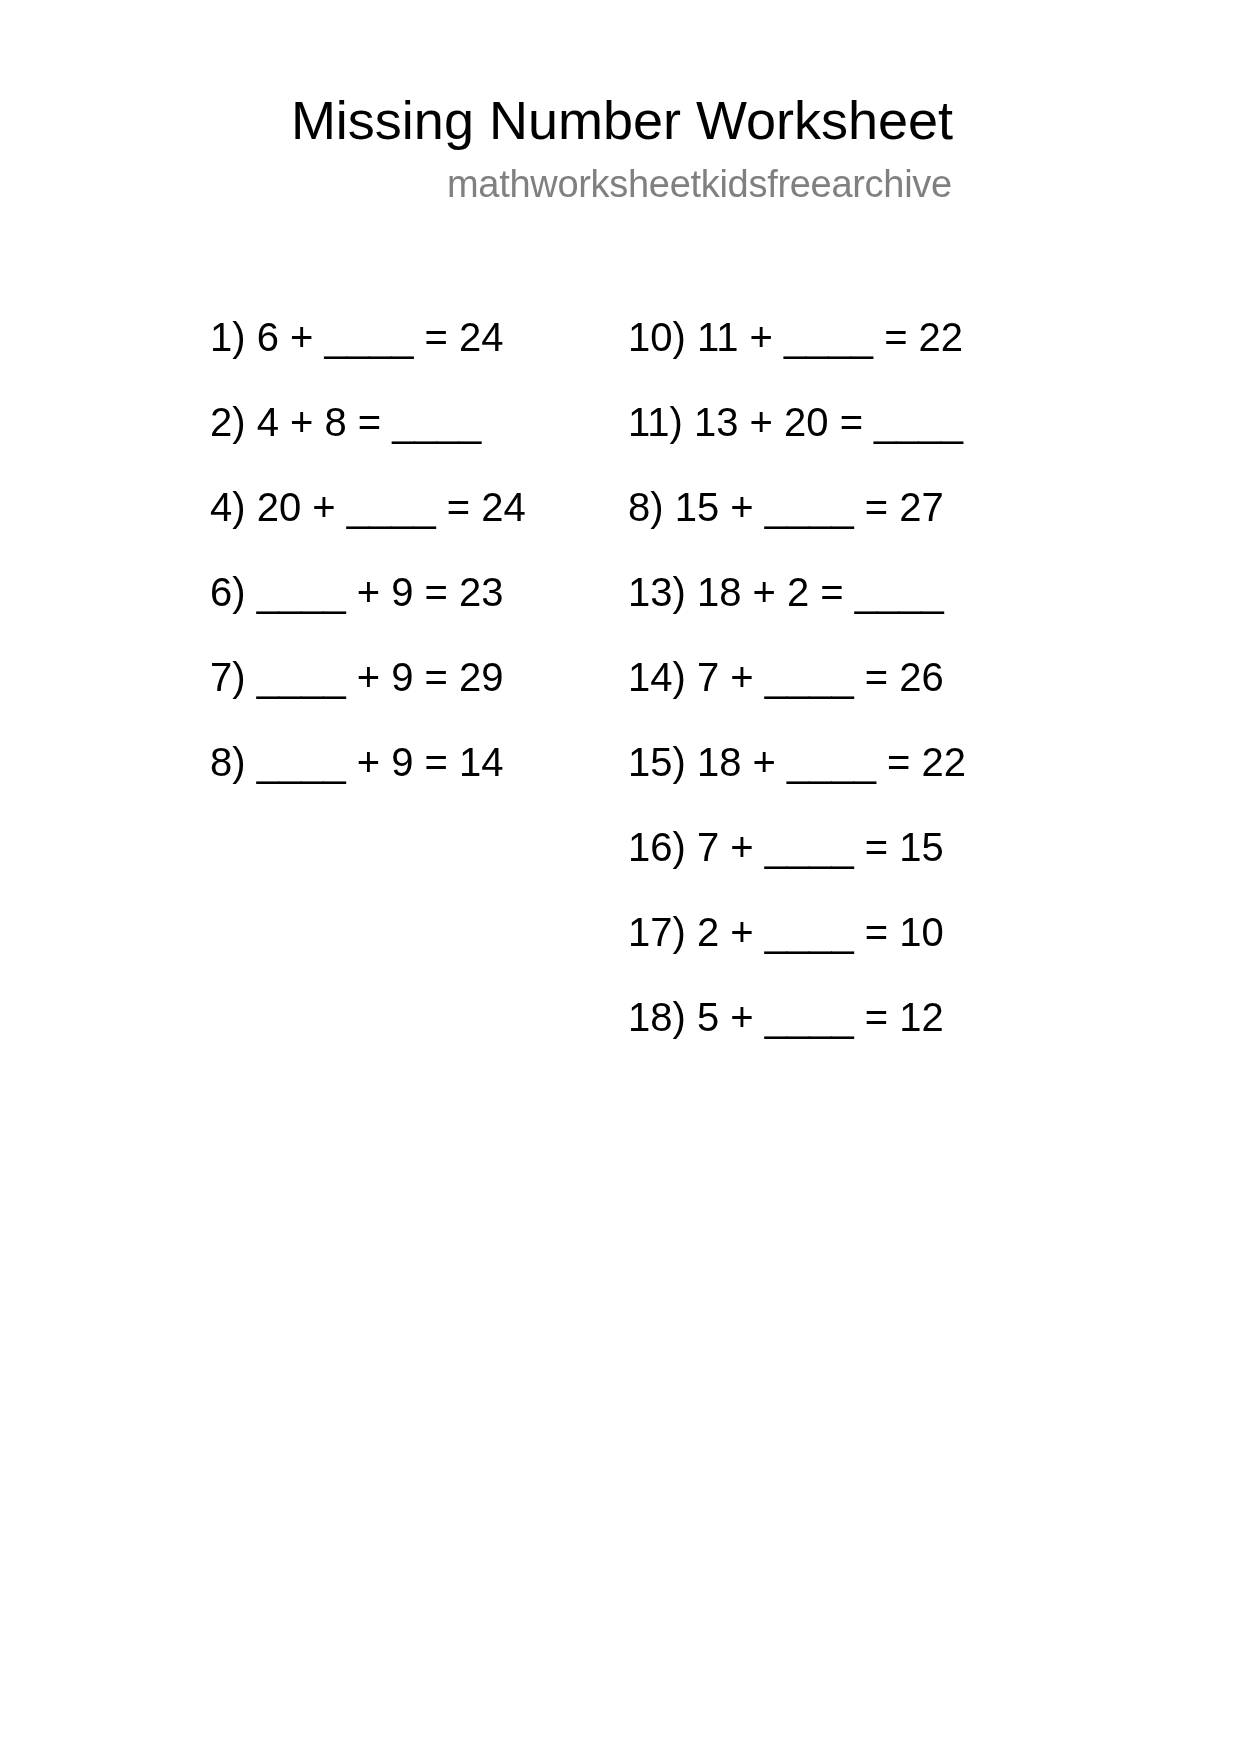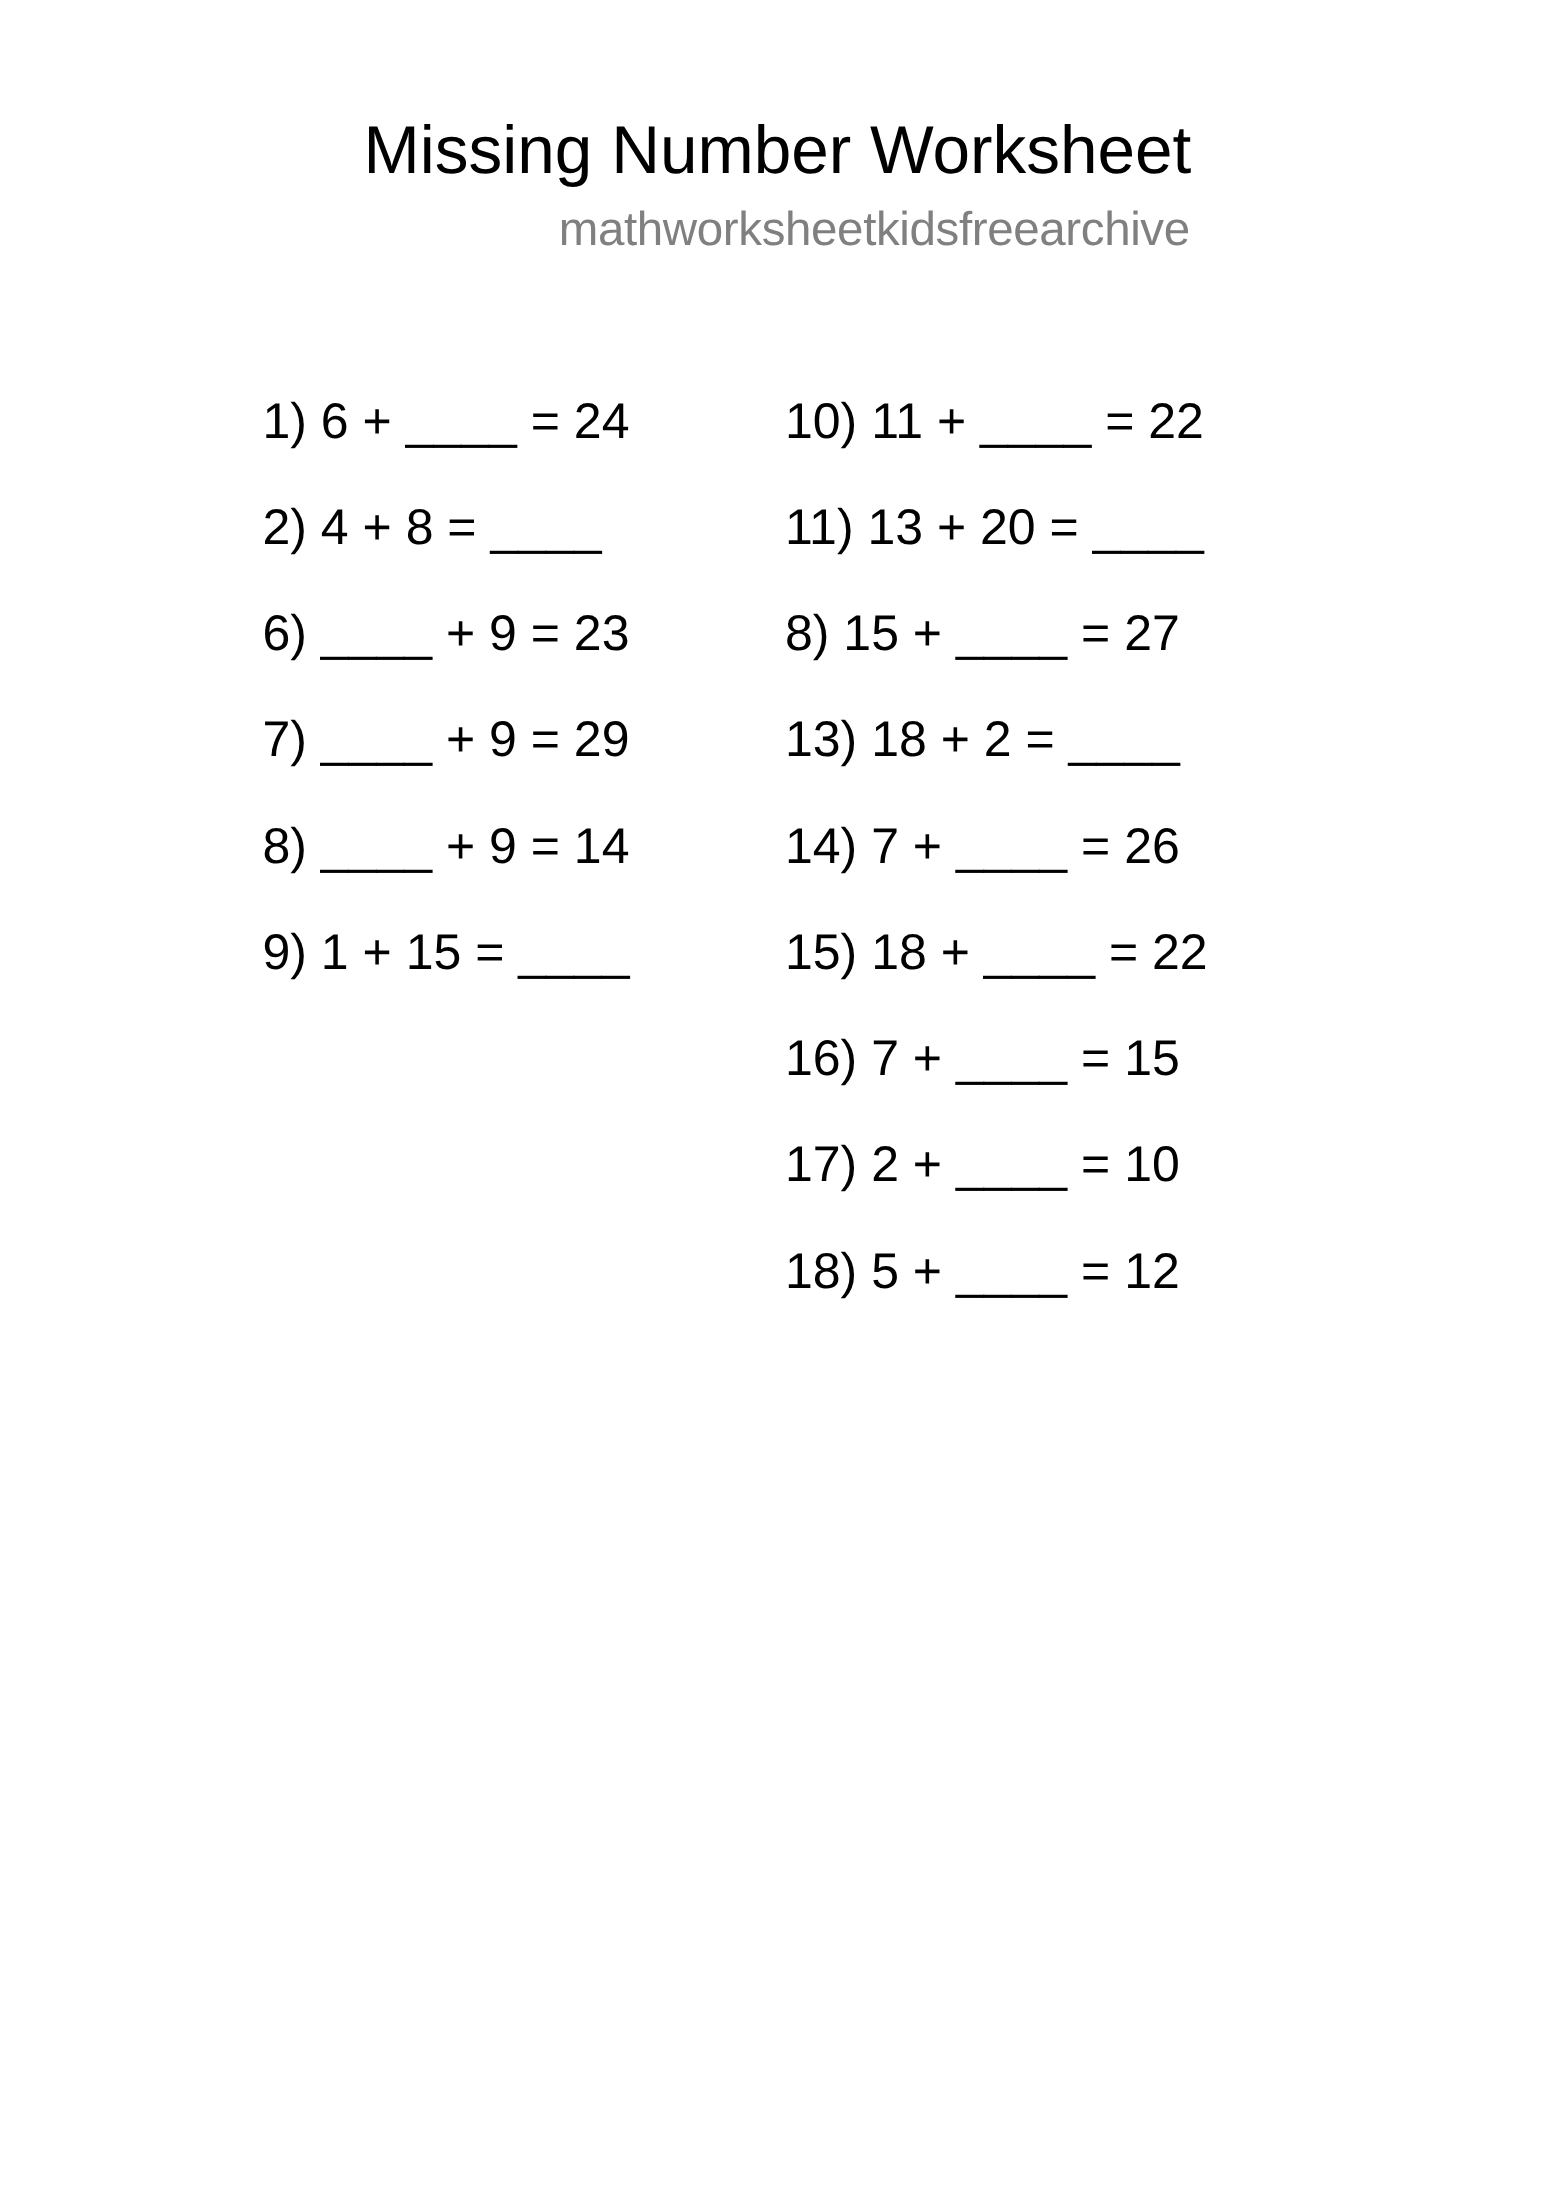--- a/index.html
+++ b/index.html
@@ -17,24 +17,24 @@
 </head>
 <body>
 
 <div>
   <div class="title">Missing Number Worksheet</div>
   <div class="subtitle">mathworksheetkidsfreearchive</div>
 
   <div class="col left">
     <div class="problem">1) 6 + ____ = 24</div>
     <div class="problem">2) 4 + 8 = ____</div>
+    <div class="problem">4) 20 + ____ = 24</div>
     <div class="problem">6) ____ + 9 = 23</div>
     <div class="problem">7) ____ + 9 = 29</div>
     <div class="problem">8) ____ + 9 = 14</div>
-    <div class="problem">9) 1 + 15 = ____</div>
   </div>
 
   <div class="col right">
     <div class="problem">10) 11 + ____ = 22</div>
     <div class="problem">11) 13 + 20 = ____</div>
     <div class="problem">8) 15 + ____ = 27</div>
     <div class="problem">13) 18 + 2 = ____</div>
     <div class="problem">14) 7 + ____ = 26</div>
     <div class="problem">15) 18 + ____ = 22</div>
     <div class="problem">16) 7 + ____ = 15</div>

